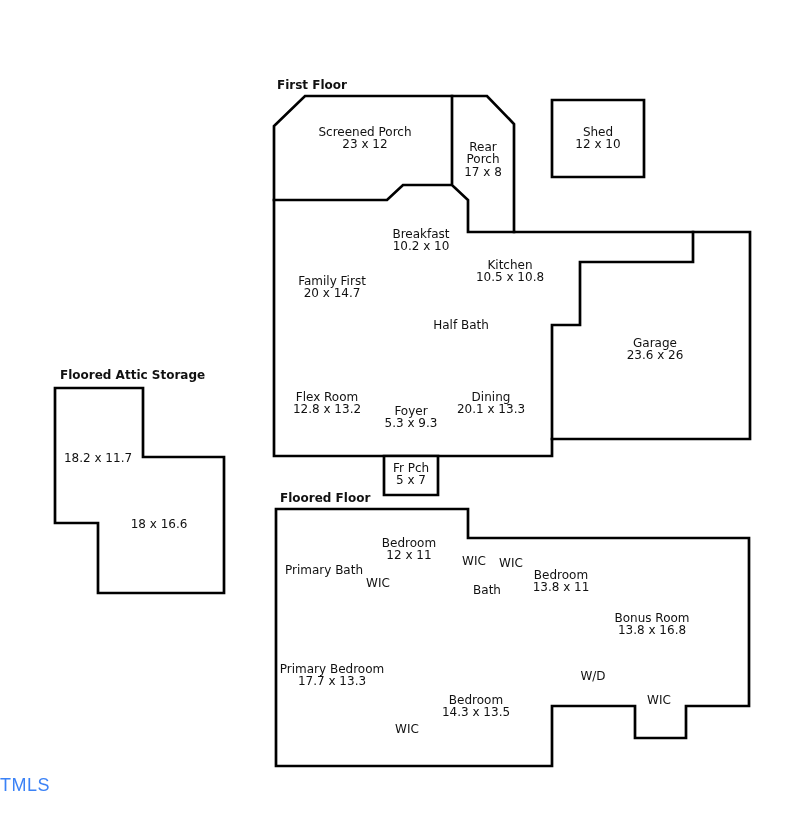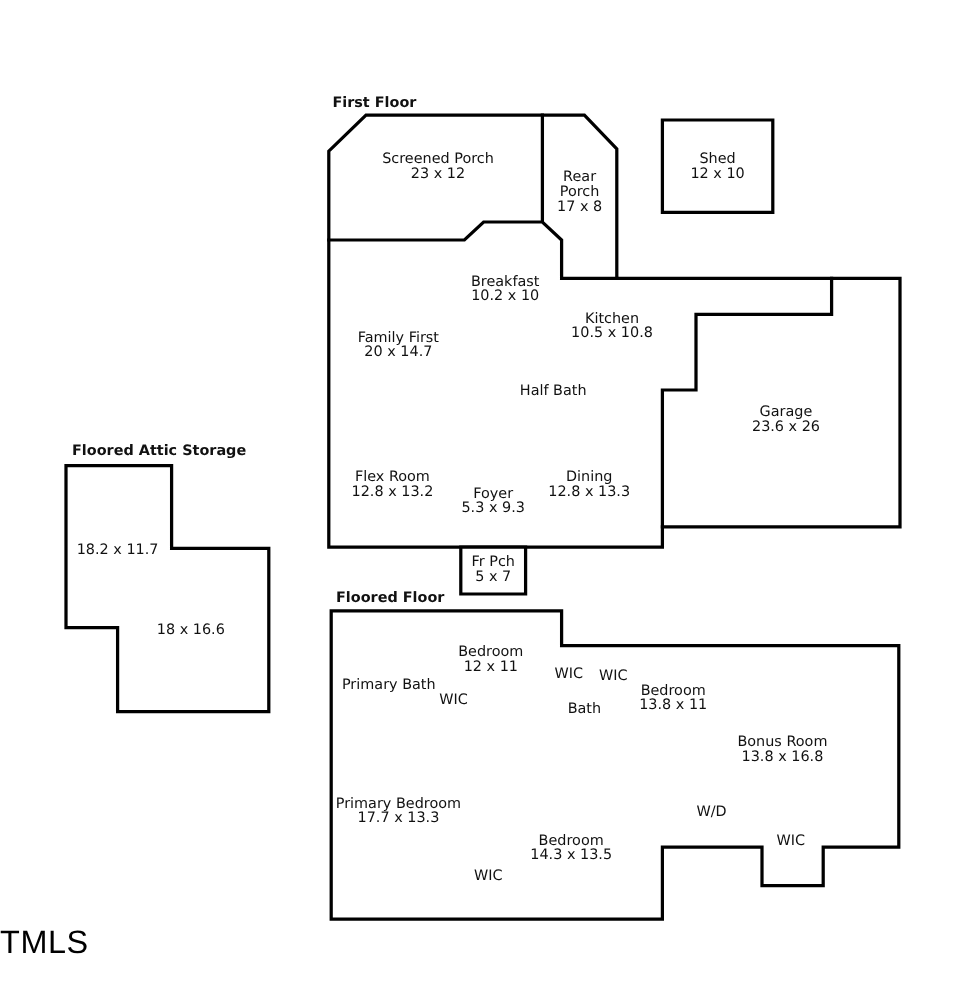--- a/index.html
+++ b/index.html
@@ -14,23 +14,23 @@
     text-align:center; font-size:12px; line-height:12.4px;
     white-space:nowrap; color:#111111;
   }
   .lbl .nm, .lbl .dm { white-space:nowrap; }
   .lbl .nm.wrap { white-space:normal; margin:0 auto;text-align:center; }
   .title {
     position:absolute; font-size:12px; line-height:12.4px;
     white-space:nowrap; color:#111111;font-weight:bold;
   }
   .watermark {
-    position:absolute; font-size:27px; line-height:28px;
+    position:absolute; font-size:18px; line-height:28px;
     font-family:"Liberation Sans", sans-serif;
-    color:#000000; letter-spacing:0.5px; white-space:nowrap;
+    color:#3b82f6; letter-spacing:0.5px; white-space:nowrap;
   }
 </style>
 </head>
 <body>
 
 <div class="canvas">
 
   <svg class="plan-svg" width="800" height="831" viewBox="0 0 800 831" fill="none" stroke="#000000" stroke-width="2.7" stroke-linejoin="miter" stroke-linecap="square">
 
     <path fill="#ffffff" d="M305,96 H487 L514,124 V232 H750 V439 H552 V456 H274 V126 Z"></path>
@@ -80,21 +80,21 @@
   <div class="lbl" style="left:327px;top:391px">
     <div class="nm">Flex Room</div>
     <div class="dm">12.8 x 13.2</div>
   </div>
   <div class="lbl" style="left:411px;top:405px">
     <div class="nm">Foyer</div>
     <div class="dm">5.3 x 9.3</div>
   </div>
   <div class="lbl" style="left:491px;top:391px">
     <div class="nm">Dining</div>
-    <div class="dm">12.8 x 13.3</div>
+    <div class="dm">20.1 x 13.3</div>
   </div>
   <div class="lbl" style="left:655px;top:337px">
     <div class="nm">Garage</div>
     <div class="dm">23.6 x 26</div>
   </div>
   <div class="lbl" style="left:411px;top:462px">
     <div class="nm">Fr Pch</div>
     <div class="dm">5 x 7</div>
   </div>
 

